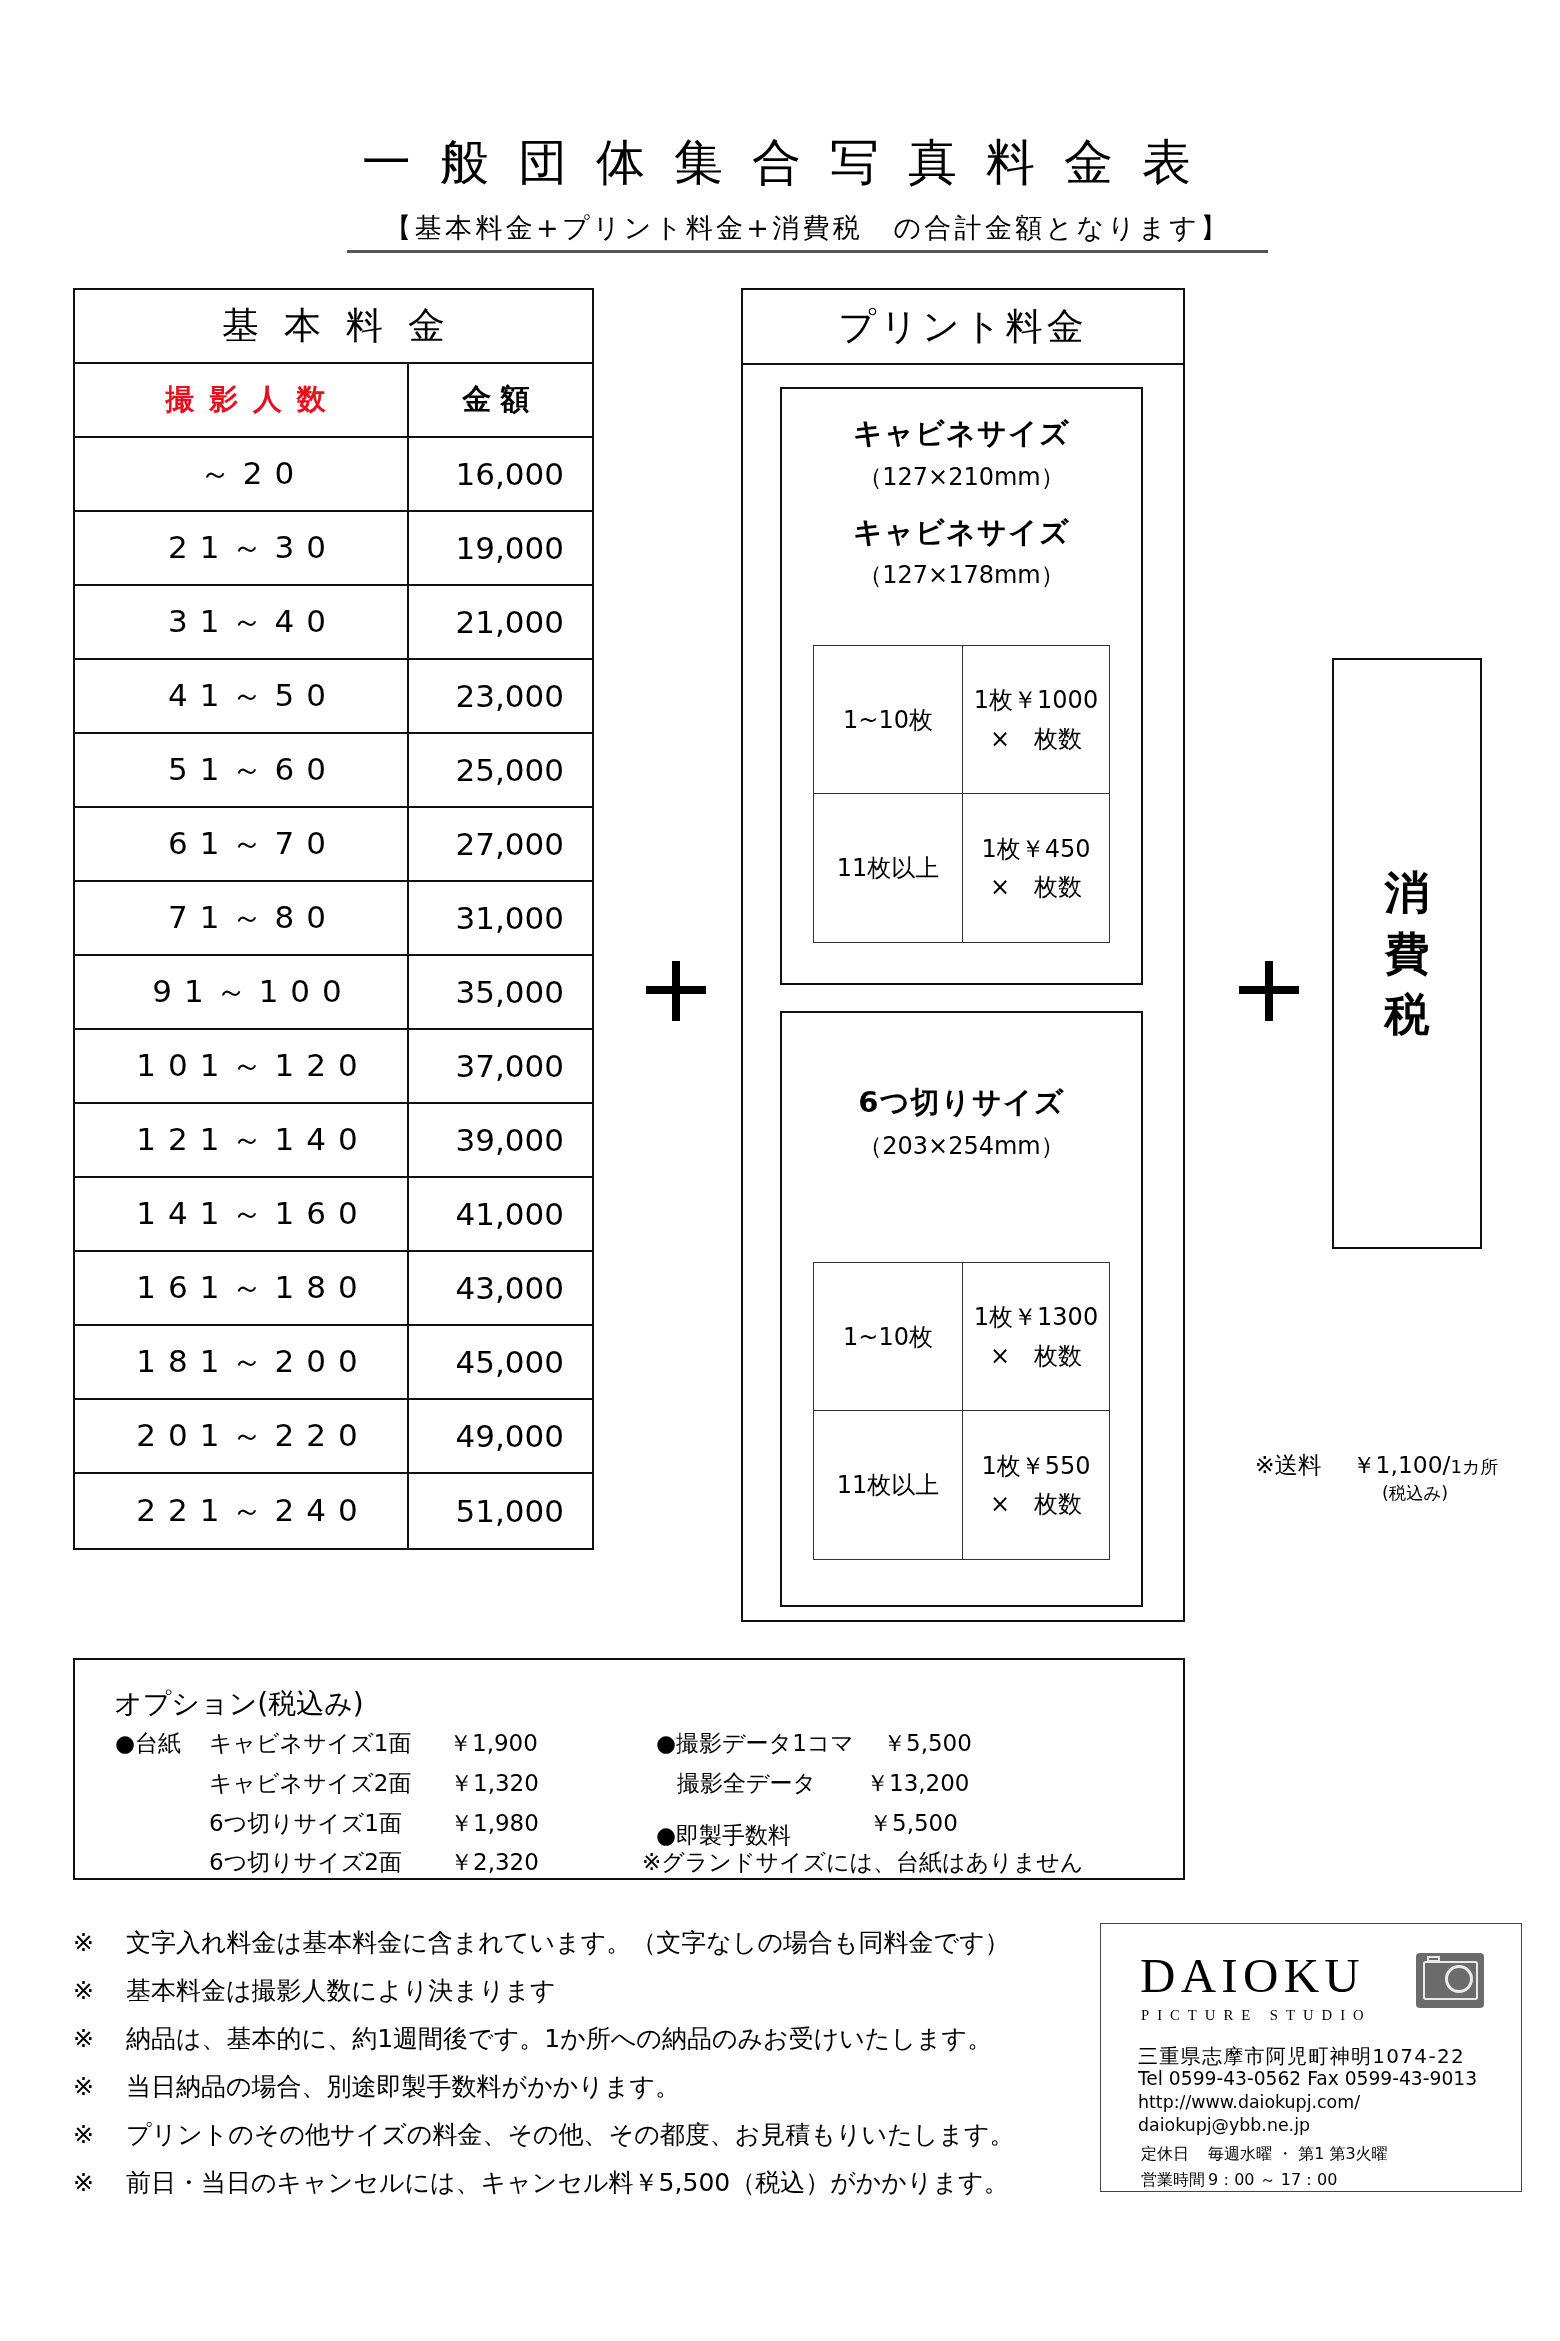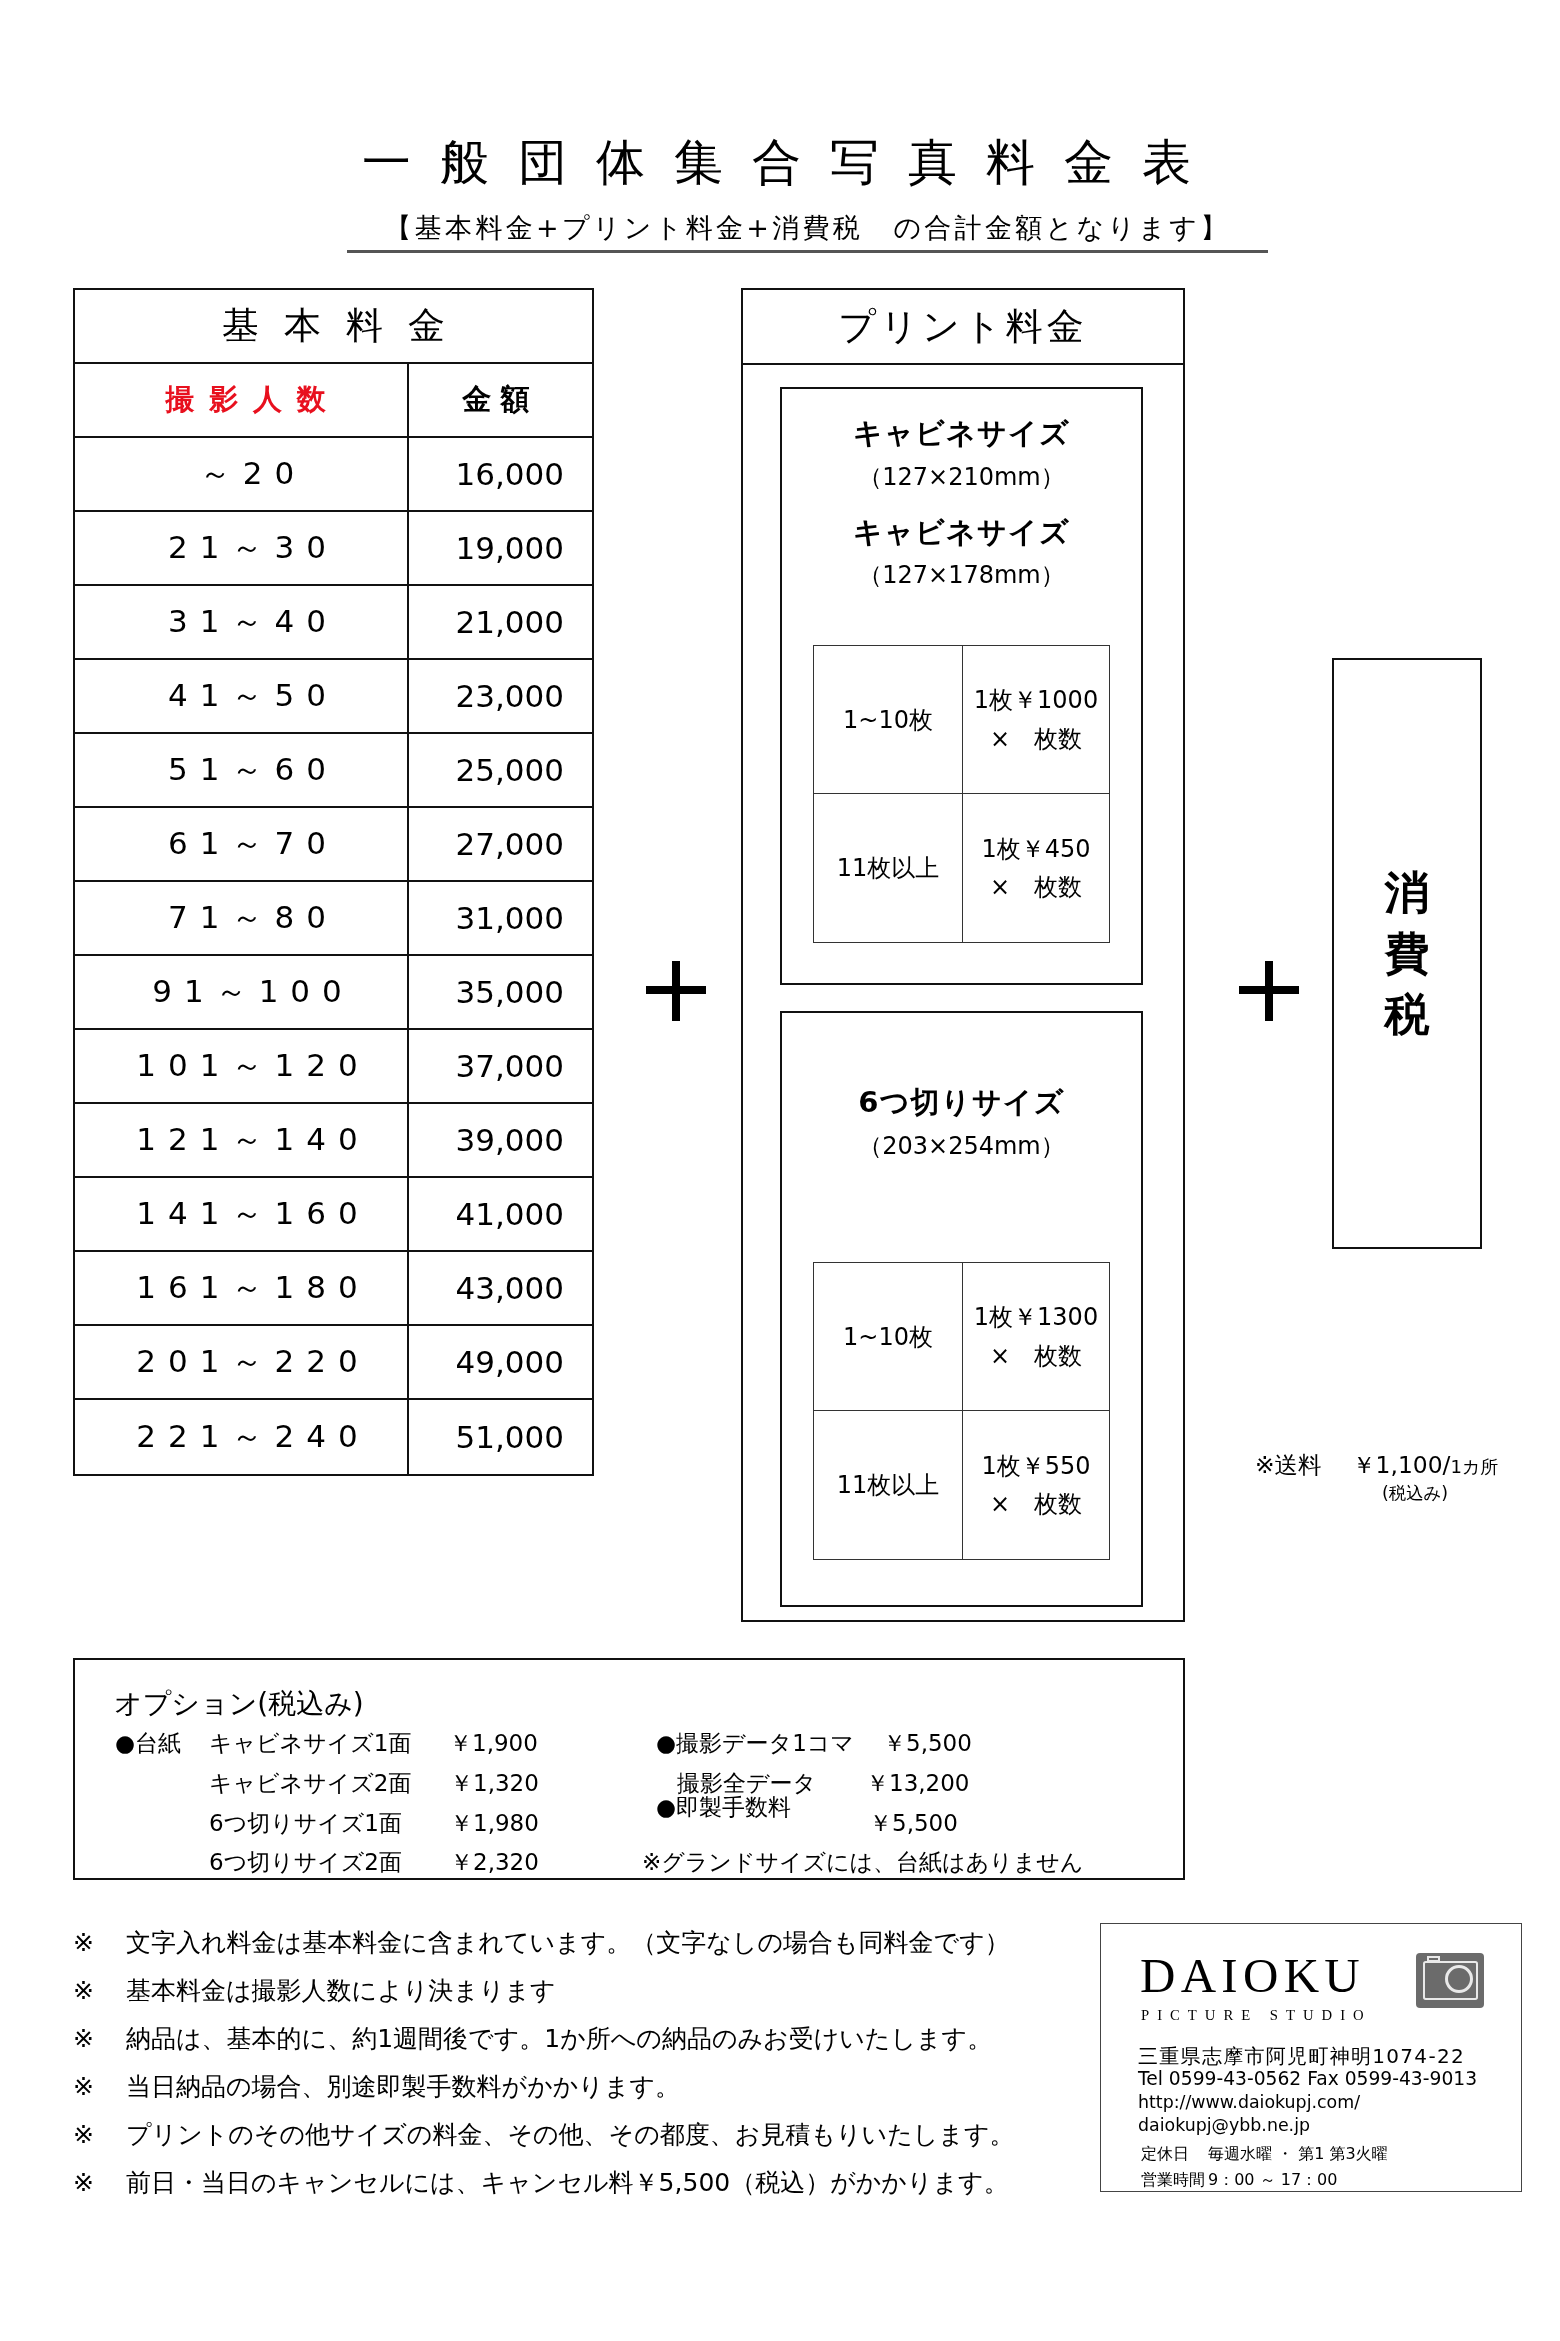--- a/index.html
+++ b/index.html
@@ -122,20 +122,24 @@
       </div>
       <div class="row">
         <div class="c1">141～160</div>
         <div class="c2">41,000</div>
       </div>
       <div class="row">
         <div class="c1">161～180</div>
         <div class="c2">43,000</div>
       </div>
       <div class="row">
+        <div class="c1">181～200</div>
+        <div class="c2">45,000</div>
+      </div>
+      <div class="row">
         <div class="c1">201～220</div>
         <div class="c2">49,000</div>
       </div>
       <div class="row">
         <div class="c1">221～240</div>
         <div class="c2">51,000</div>
       </div>
     </div>
 </div>
 
@@ -216,21 +220,21 @@
   <div class="opt" style="left:375px; top:108px;">￥1,320</div>
   <div class="opt" style="left:134px; top:148px;">6つ切りサイズ1面</div>
   <div class="opt" style="left:375px; top:148px;">￥1,980</div>
   <div class="opt" style="left:134px; top:187px;">6つ切りサイズ2面</div>
   <div class="opt" style="left:375px; top:187px;">￥2,320</div>
 
   <div class="opt" style="left:581px; top:68px;">●撮影データ1コマ</div>
   <div class="opt" style="left:808px; top:68px;">￥5,500</div>
   <div class="opt" style="left:602px; top:108px;">撮影全データ</div>
   <div class="opt" style="left:791px; top:108px;">￥13,200</div>
-  <div class="opt" style="left:581px; top:132px;">●即製手数料</div>
+  <div class="opt" style="left:581px; top:160px;">●即製手数料</div>
   <div class="opt" style="left:794px; top:148px;">￥5,500</div>
   <div class="opt" style="left:567px; top:187px;">※グランドサイズには、台紙はありません</div>
 </div>
 
 <div class="abs notes">
   <div class="note" style="top:0px;"><span class="mark">※</span><span>文字入れ料金は基本料金に含まれています。（文字なしの場合も同料金です）</span></div>
   <div class="note" style="top:48px;"><span class="mark">※</span><span>基本料金は撮影人数により決まります</span></div>
   <div class="note" style="top:96px;"><span class="mark">※</span><span>納品は、基本的に、約1週間後です。1か所への納品のみお受けいたします。</span></div>
   <div class="note" style="top:144px;"><span class="mark">※</span><span>当日納品の場合、別途即製手数料がかかります。</span></div>
   <div class="note" style="top:192px;"><span class="mark">※</span><span>プリントのその他サイズの料金、その他、その都度、お見積もりいたします。</span></div>

